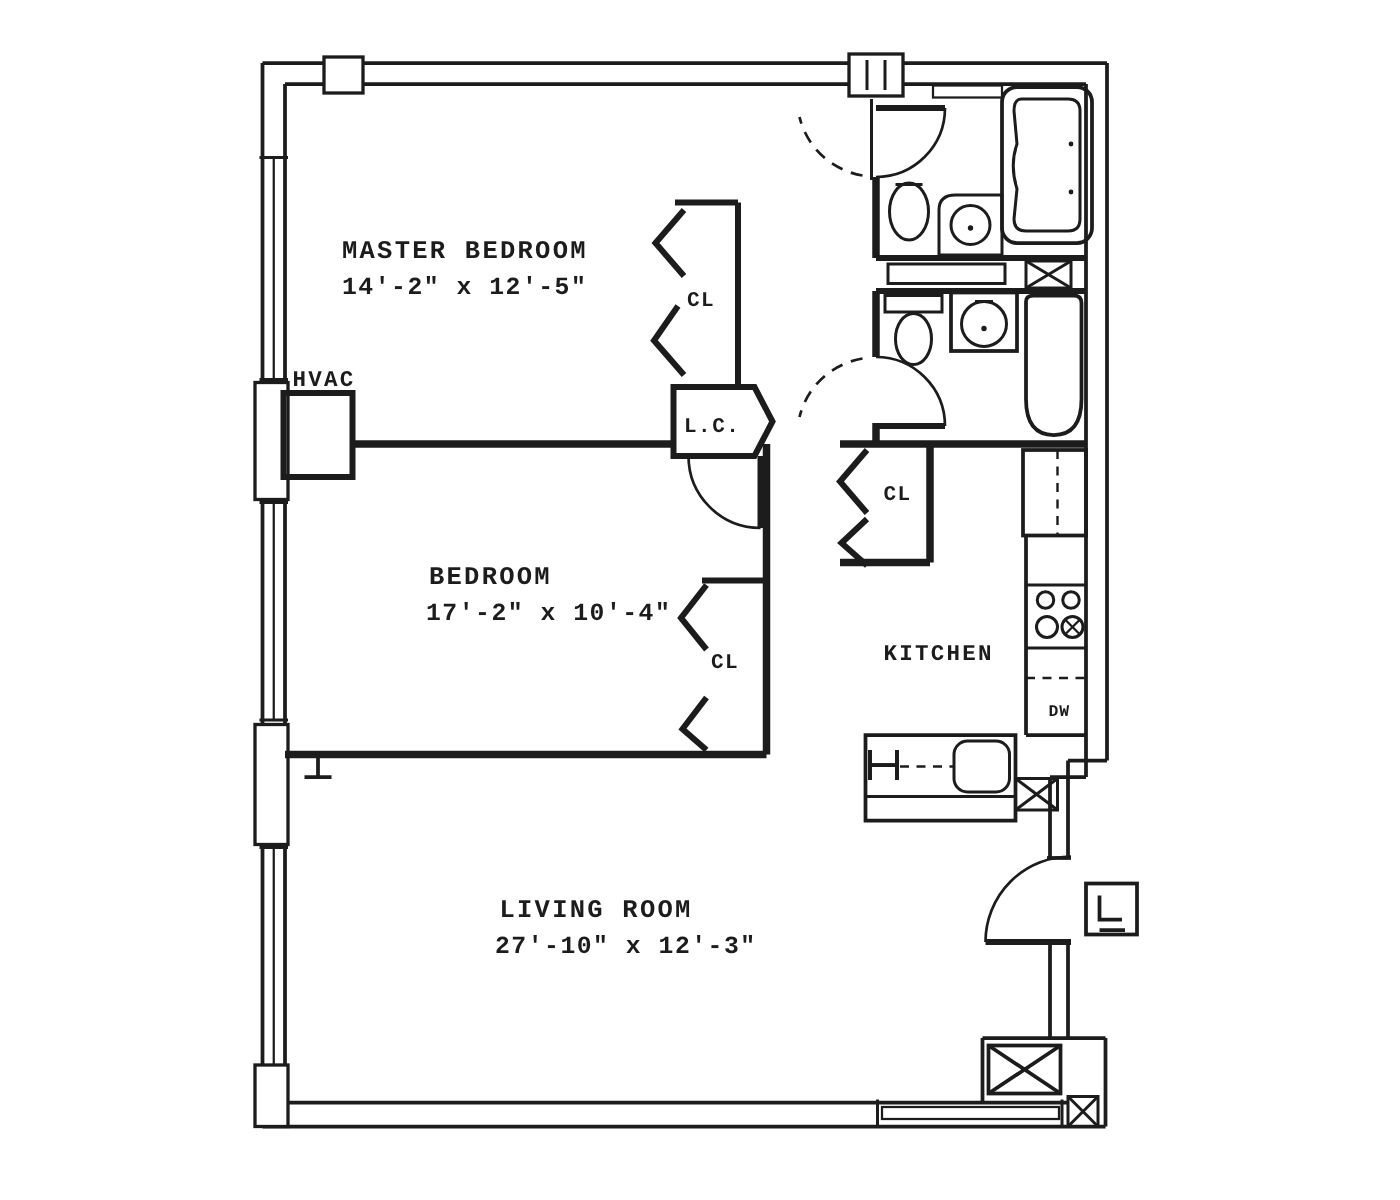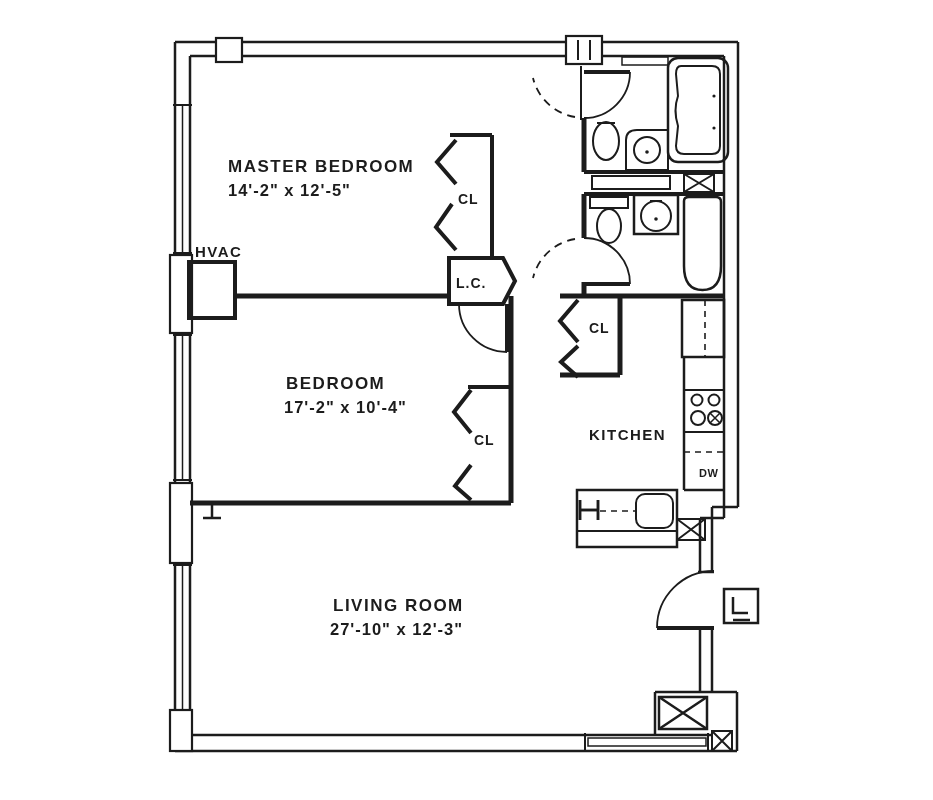--- a/index.html
+++ b/index.html
@@ -1,20 +1,20 @@
 <!DOCTYPE html>
 <html><head>
 <meta charset="utf-8">
 <style>
   html,body{margin:0;padding:0;background:#ffffff;}
   .sheet{
     position:relative;
     width:840px;height:800px;
     background:#ffffff;
-    font-family:Liberation Sans, sans-serif;
+    font-family:Liberation Mono, monospace;
     overflow:hidden;
   }
   svg{position:absolute;left:0;top:0;}
   .w  {stroke:#1c1c1c;fill:none;stroke-width:2.5px;}          
   .w2 {stroke:#1c1c1c;fill:none;stroke-width:5px;}            
   .w3 {stroke:#1c1c1c;fill:none;stroke-width:4px;}            
   .fx {stroke:#1c1c1c;fill:none;stroke-width:2px;}            
   .fx25{stroke:#1c1c1c;fill:none;stroke-width:2.5px;}
   .thin{stroke:#1c1c1c;fill:none;stroke-width:1.5px;}
   .arc {stroke:#1c1c1c;fill:none;stroke-width:1.8px;}

